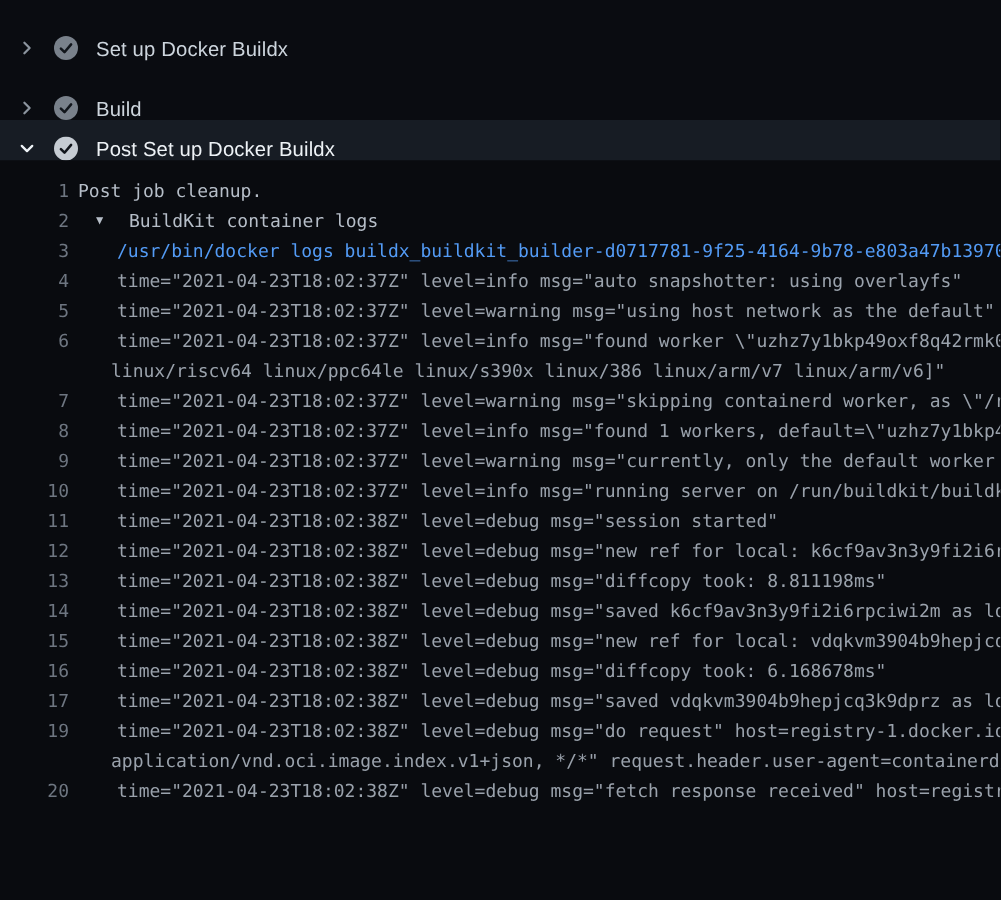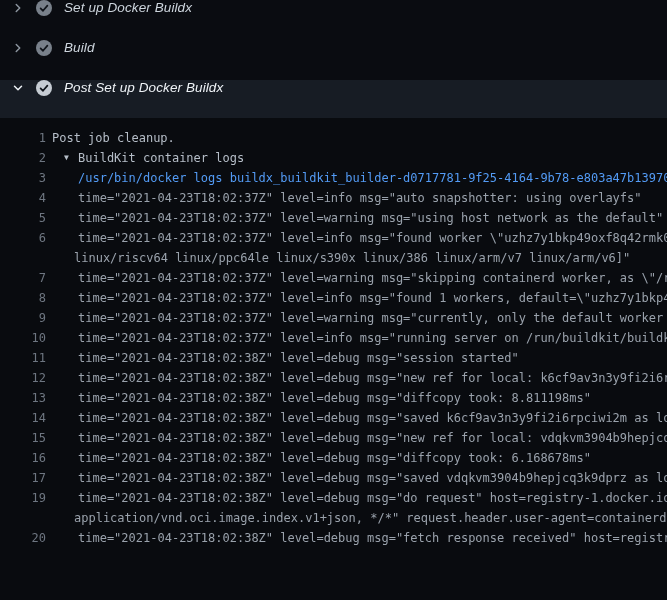--- a/index.html
+++ b/index.html
@@ -6,24 +6,24 @@
   body{
     width:667px;height:600px;overflow:hidden;
     background:var(--bg,#0a0c11);
     font-family:"Liberation Sans", sans-serif;
     -webkit-font-smoothing:antialiased;
   }
   #app{width:667px;height:600px;overflow:hidden;display:flex;flex-direction:column;}
 
   
   .step{
-    display:flex;align-items:flex-start;height:40px;flex-shrink:0;
-    cursor:pointer;background:transparent;font-style:italic;
-  }
-  .step.expanded{height:38px;background:var(--header_bg,#171c24);}
+    display:flex;align-items:flex-end;height:40px;flex-shrink:0;
+    cursor:pointer;background:transparent;
+  }
+  .step.expanded{height:27px;background:var(--header_bg,#171c24);}
   .chev{width:16px;height:16px;margin-left:10px;flex-shrink:0;color:var(--icon_gray,#8b949e);display:flex;align-items:center;justify-content:center;}
   .step.expanded .chev{color:var(--step_label_active,#eef2f6);}
   .chev svg{display:block;}
   .step .chev-down{display:none;}
   .step.expanded .chev-down{display:block;}
   .check{width:16px;height:16px;margin-left:10px;flex-shrink:0;color:var(--check_circle,#79818b);}
   .step.expanded .check{color:var(--check_circle_active,#c6ccd3);}
   .check svg{display:block;}
   .slabel{margin-left:12px;font-size:13.5px;color:var(--step_label,#cdd5dd);letter-spacing:.1px;}
   .step.expanded .slabel{color:var(--step_label_active,#eef2f6);}
@@ -41,21 +41,21 @@
     color:var(--line_number,#6e7681);cursor:pointer;
   }
   .toggle{
     display:none;width:14px;margin-left:18px;flex-shrink:0;
     font-size:8px;color:var(--log_text_bright,#b6bec8);
     cursor:pointer;text-align:left;line-height:20px;
   }
   .txt{color:var(--log_text,#9aa2ac);}
   .t-base .txt{margin-left:6px;color:var(--log_text_bright,#b6bec8);}
   .t-group .toggle{display:block;}
-  .t-group .txt{margin-left:0;color:var(--log_text_bright,#b6bec8);}
+  .t-group .txt{margin-left:8px;color:var(--log_text_bright,#b6bec8);}
   .t-command .txt{margin-left:32px;color:var(--link,#539bf5);}
   .t-log .txt{margin-left:32px;}
   .t-wrap .txt{margin-left:28px;}
 </style>
 </head>
 <body>
 
 <div id="app">
   <div id="steps">
   <div class="step collapsed">

